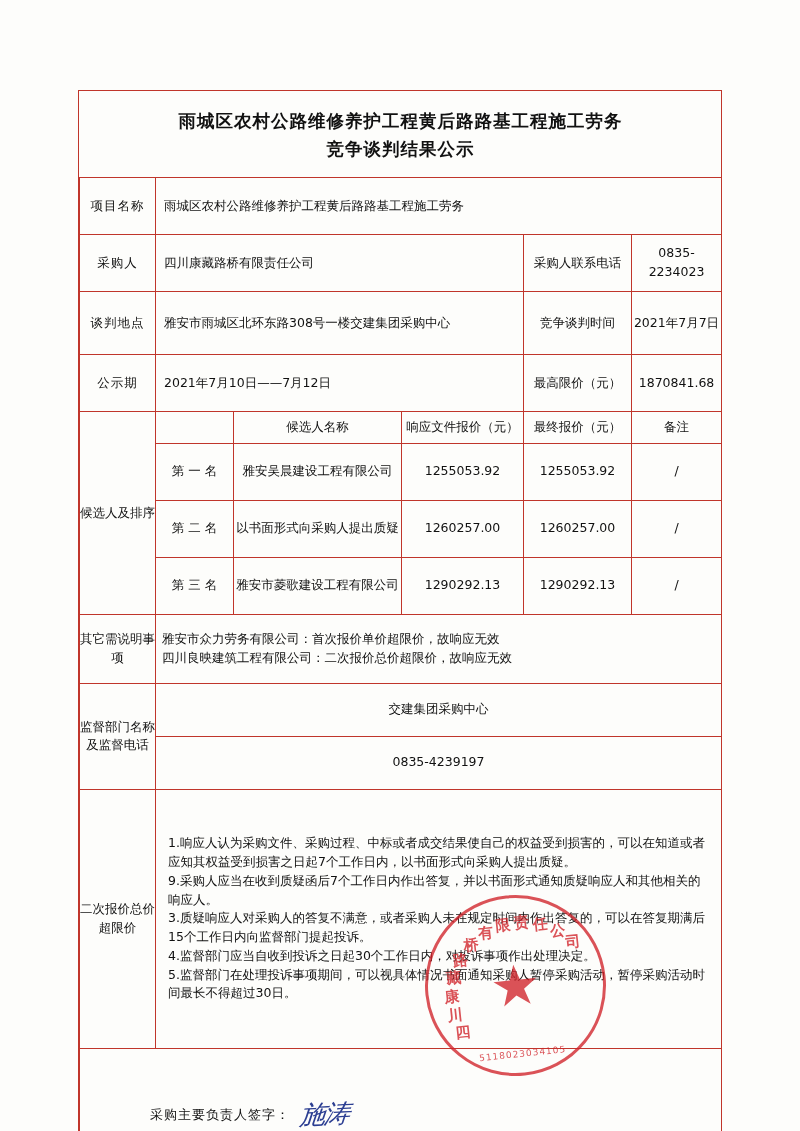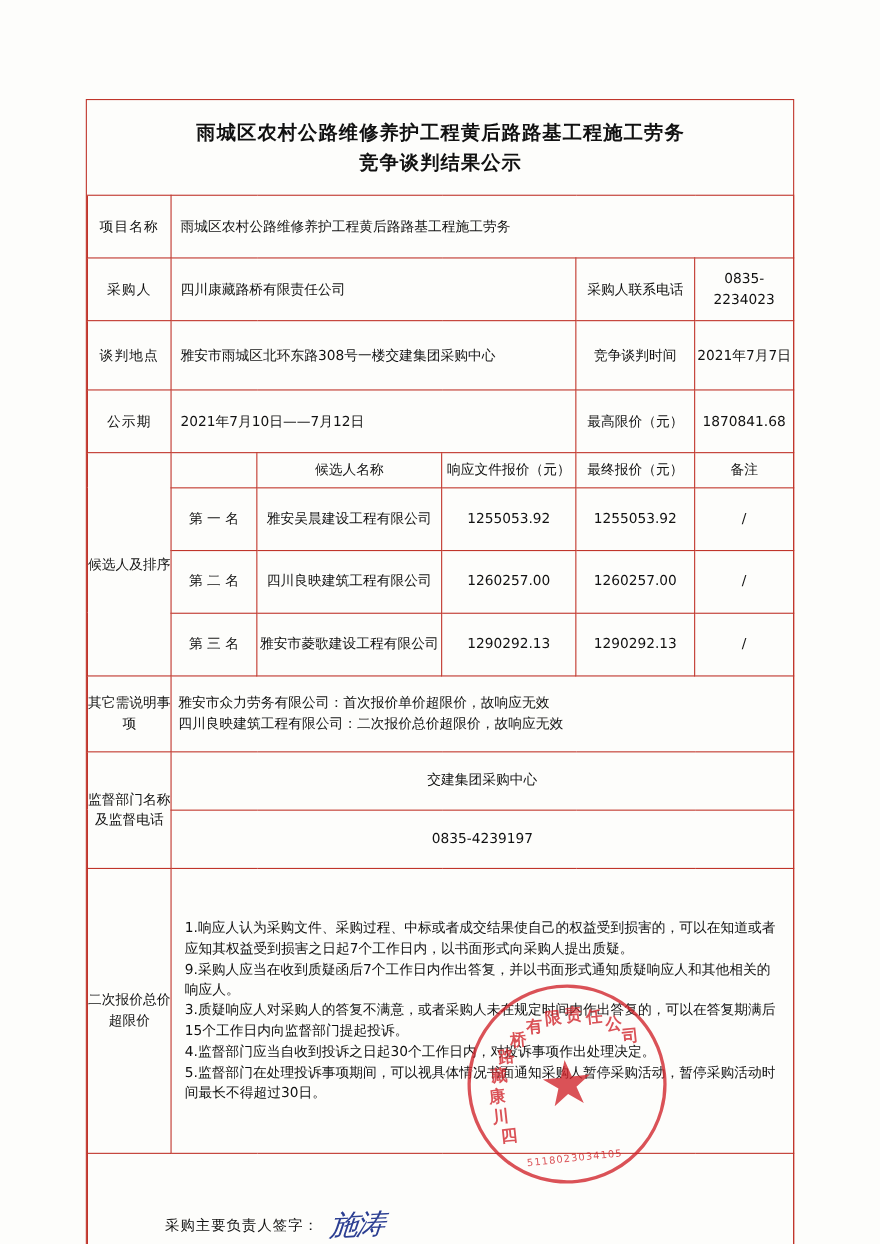--- a/index.html
+++ b/index.html
@@ -234,21 +234,21 @@
           
           <span>雅安吴晨建设工程有限公司</span>
         </td>
         <td class="center">1255053.92</td>
         <td class="center">1255053.92</td>
         <td class="center">/</td>
       </tr>
 
       <tr>
         <td class="center">第 二 名</td>
-            <td class="center" style="height:44px">四川良映建筑工程有限公司</td>
+            <td class="center" style="height:44px">以书面形式向采购人提出质疑</td>
         <td class="center">1260257.00</td>
         <td class="center">1260257.00</td>
         <td class="center">/</td>
       </tr>
 
       <tr>
         <td class="center">第 三 名</td>
             <td class="center" style="height:44px">雅安市菱歌建设工程有限公司</td>
         <td class="center">1290292.13</td>
         <td class="center">1290292.13</td>

